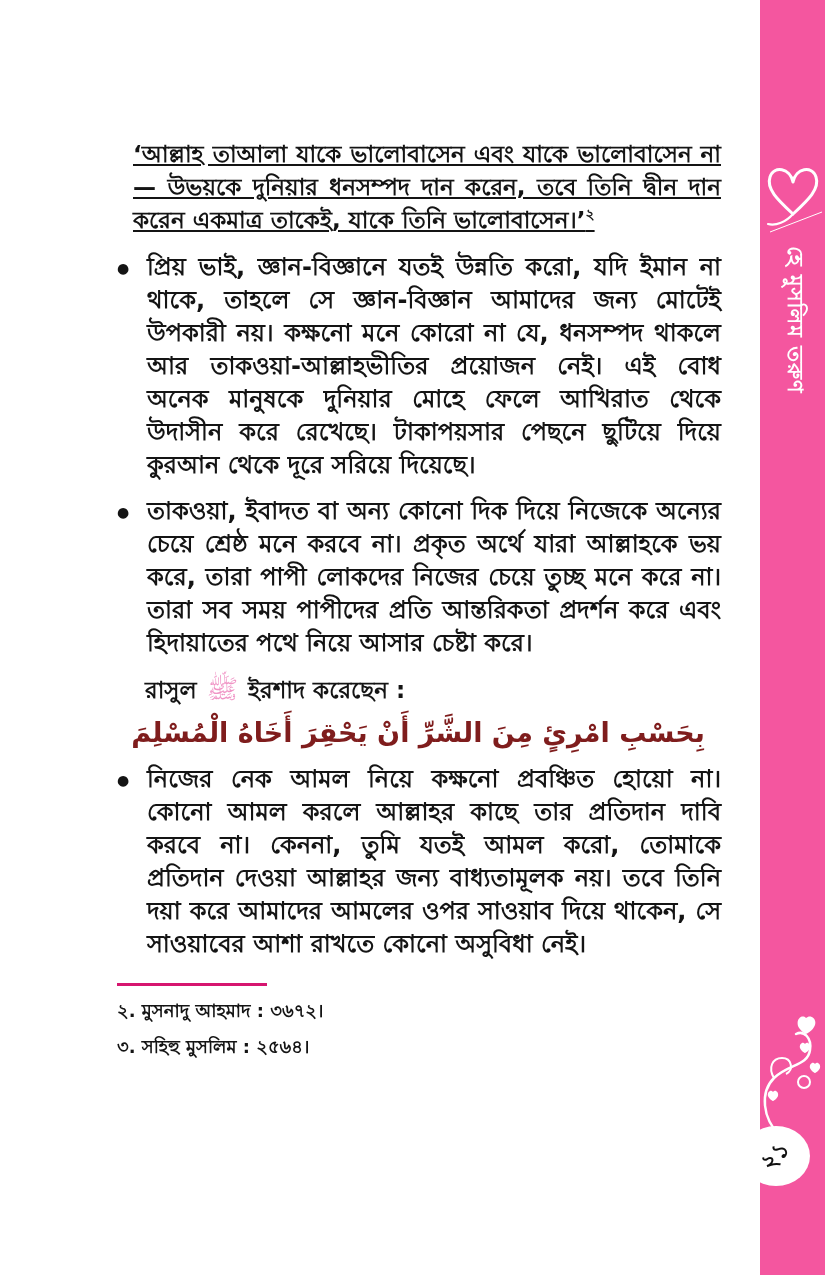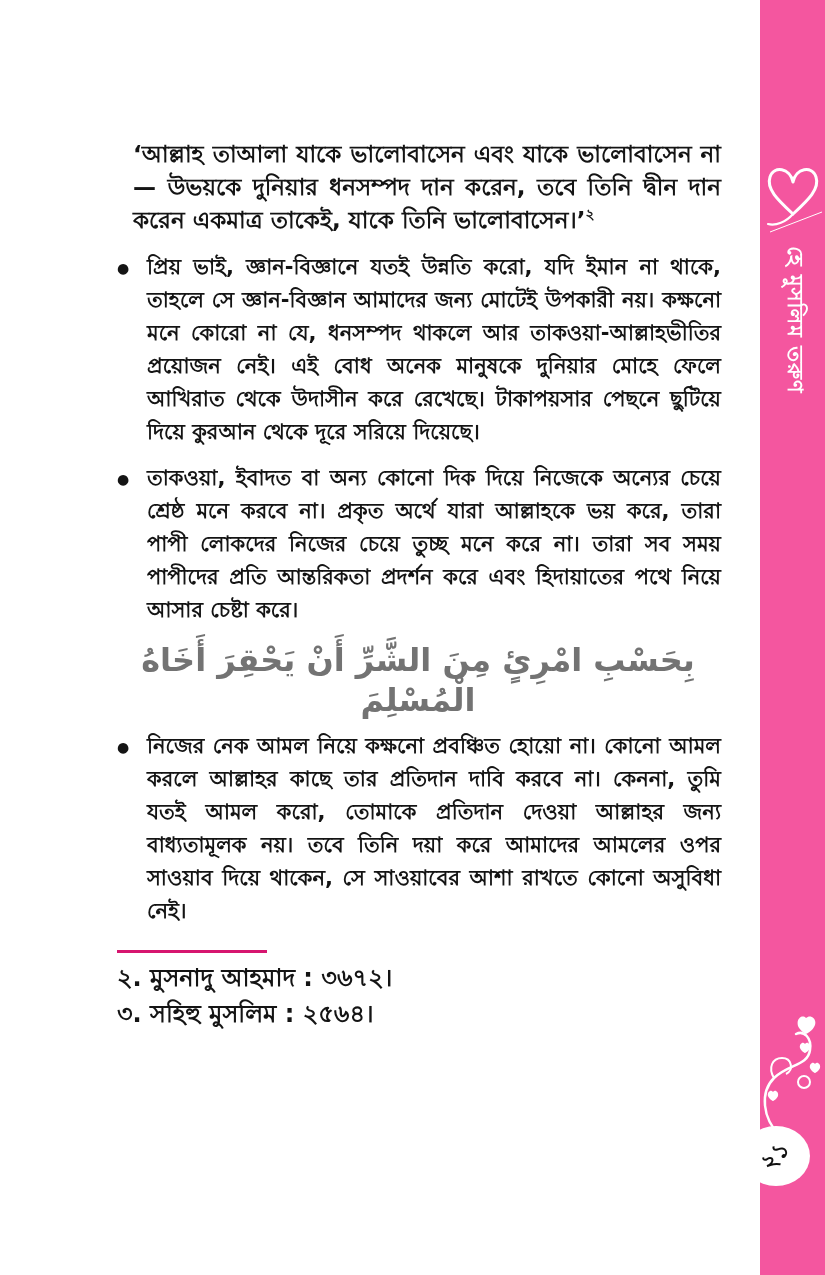--- a/index.html
+++ b/index.html
@@ -8,54 +8,54 @@
     background:#ffffff;
     font-family:"DejaVu Sans","Liberation Sans",sans-serif;
     color:#141414;
   }
   
   .content{
     position:absolute;left:115px;top:138px;width:606px;
   }
   .quote{
     margin:0 0 14px 18px;
-    font-size:23px;line-height:33px;font-weight:600;text-align:justify;
+    font-size:23px;line-height:33px;font-weight:600;text-align:justify;text-decoration:underline;
   }
   .bullets{
     list-style:none;margin:0;padding:0;
   }
   .bullets li{
     position:relative;padding-left:32px;margin:0 0 13px 0;
-    font-size:21px;line-height:33px;font-weight:600;text-align:justify;
+    font-size:24px;line-height:33px;font-weight:600;text-align:justify;
   }
   .bullets li::before{
     content:"\25CF";
     position:absolute;left:2px;top:1px;font-size:14px;color:#141414;
   }
   .hadith-intro{
     margin:2px 0 6px 30px;
     font-size:23px;line-height:33px;font-weight:600;
   }
   .saw{
     color:#f093c5;font-size:26px;padding:0 2px;font-weight:400;
   }
   .arabic{
     margin:4px 0 10px 0;text-align:center;direction:rtl;
-    font-size:32px;line-height:40px;color:#737373;font-weight:600;
+    font-size:27px;line-height:40px;color:#7f1d1d;font-weight:600;
   }
   sup.fn{
     font-size:14px;line-height:0;vertical-align:super;font-weight:600;
   }
   
   .footnotes{margin-top:22px;}
   .fn-rule{
     width:150px;height:3px;background:#d6156f;margin:0 0 10px 2px;border:none;
   }
   .footnotes p{
-    margin:0 0 6px 2px;font-size:24px;line-height:30px;font-weight:600;
+    margin:0 0 6px 2px;font-size:18px;line-height:30px;font-weight:600;
   }
   
   .sidebar{
     position:absolute;top:0;right:0;width:65px;height:1275px;
     background:#f4569f;
   }
   .heart-top{
     position:absolute;top:152px;left:50%;transform:translateX(-50%);
   }
   .vtitle{
@@ -83,20 +83,21 @@
 <main class="content">
 
   <blockquote class="quote"><span>‘আল্লাহ তাআলা যাকে ভালোবাসেন এবং যাকে ভালোবাসেন না— উভয়কে দুনিয়ার ধনসম্পদ দান করেন, তবে তিনি দ্বীন দান করেন একমাত্র তাকেই, যাকে তিনি ভালোবাসেন।’</span><sup class="fn">২</sup>
   </blockquote>
 
   <ul class="bullets">
     <li>প্রিয় ভাই, জ্ঞান-বিজ্ঞানে যতই উন্নতি করো, যদি ইমান না থাকে, তাহলে সে জ্ঞান-বিজ্ঞান আমাদের জন্য মোটেই উপকারী নয়। কক্ষনো মনে কোরো না যে, ধনসম্পদ থাকলে আর তাকওয়া-আল্লাহভীতির প্রয়োজন নেই। এই বোধ অনেক মানুষকে দুনিয়ার মোহে ফেলে আখিরাত থেকে উদাসীন করে রেখেছে। টাকাপয়সার পেছনে ছুটিয়ে দিয়ে কুরআন থেকে দূরে সরিয়ে দিয়েছে।</li>
     <li>তাকওয়া, ইবাদত বা অন্য কোনো দিক দিয়ে নিজেকে অন্যের চেয়ে শ্রেষ্ঠ মনে করবে না। প্রকৃত অর্থে যারা আল্লাহকে ভয় করে, তারা পাপী লোকদের নিজের চেয়ে তুচ্ছ মনে করে না। তারা সব সময় পাপীদের প্রতি আন্তরিকতা প্রদর্শন করে এবং হিদায়াতের পথে নিয়ে আসার চেষ্টা করে।</li>
   </ul>
 
+  <p class="hadith-intro"><span>রাসুল</span> <span class="saw">ﷺ</span> <span>ইরশাদ করেছেন :</span></p>
 
   <p class="arabic" dir="rtl">بِحَسْبِ امْرِئٍ مِنَ الشَّرِّ أَنْ يَحْقِرَ أَخَاهُ الْمُسْلِمَ</p>
 
 
   <ul class="bullets">
     <li>নিজের নেক আমল নিয়ে কক্ষনো প্রবঞ্চিত হোয়ো না। কোনো আমল করলে আল্লাহর কাছে তার প্রতিদান দাবি করবে না। কেননা, তুমি যতই আমল করো, তোমাকে প্রতিদান দেওয়া আল্লাহর জন্য বাধ্যতামূলক নয়। তবে তিনি দয়া করে আমাদের আমলের ওপর সাওয়াব দিয়ে থাকেন, সে সাওয়াবের আশা রাখতে কোনো অসুবিধা নেই।</li>
   </ul>
 
   <footer class="footnotes">
     <div class="fn-rule"></div>

